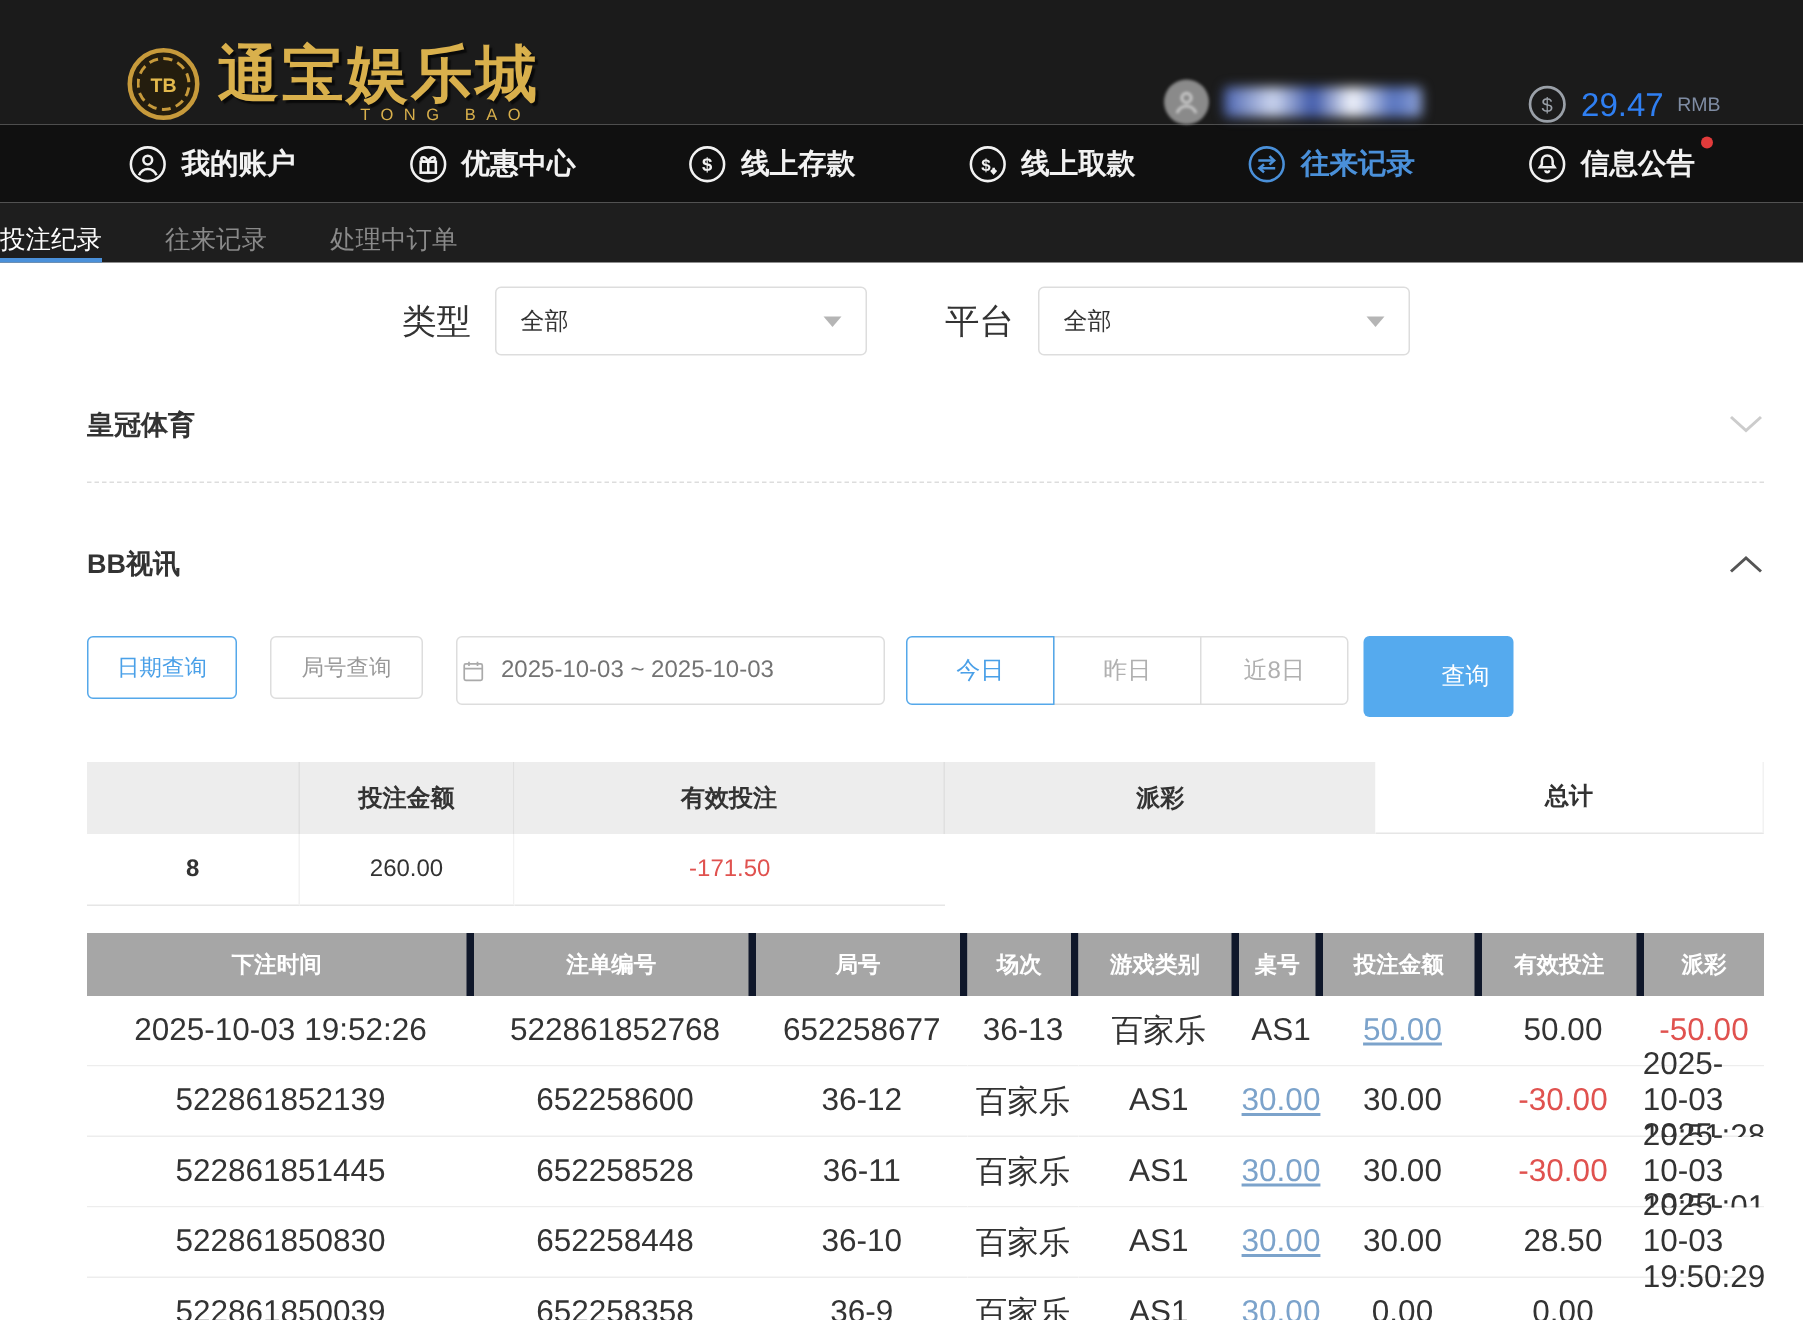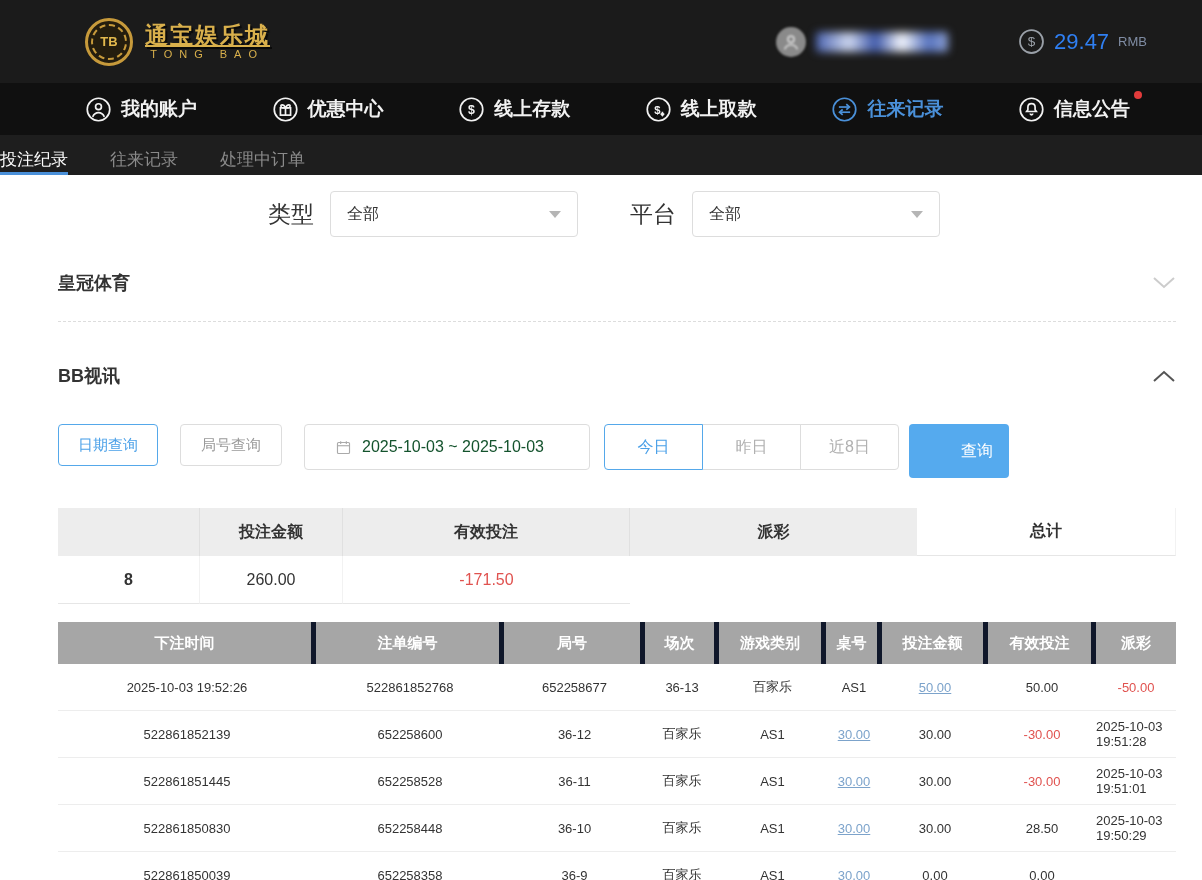--- a/index.html
+++ b/index.html
@@ -1,27 +1,27 @@
 <!DOCTYPE html>
 <html><head>
 <meta charset="utf-8">
 <style>
   * { margin:0; padding:0; box-sizing:border-box; }
   html,body { width:1202px; height:880px; overflow:hidden; background:#fff;
     font-family:"Liberation Sans","DejaVu Sans",sans-serif; }
 
   
-  .top-header { height:83px; background:#1b1b1b; display:flex; align-items:center; }
+  .top-header { height:83px; background:#1b1b1b; display:flex; align-items:flex-end; }
   .logo { display:flex; align-items:center; gap:12px; margin-left:85px; }
   .chip { width:48px; height:48px; border-radius:50%; border:3px solid #c79a3b;
     background:#241d0e; position:relative; display:flex; align-items:center; justify-content:center; flex:0 0 auto; }
   .chip::before { content:''; position:absolute; inset:3px; border:2px dashed #c79a3b; border-radius:50%; }
   .chip span { color:#e3b94d; font-size:13px; font-weight:bold; }
   .logo-text { color:#d9b04c; line-height:1; }
-  .logo-title { font-size:23px; font-weight:bold; letter-spacing:2px; text-shadow:2px 2px 1px rgba(0,0,0,.65);text-decoration:underline; }
+  .logo-title { font-size:41px; font-weight:bold; letter-spacing:2px; text-shadow:2px 2px 1px rgba(0,0,0,.65); }
   .logo-sub { font-size:11px; letter-spacing:7px; margin-top:2px; text-align:right; padding-right:6px; }
 
   .user-area { margin-left:auto; display:flex; align-items:center; gap:10px; }
   .avatar { width:30px; height:30px; border-radius:50%; background:#8a8a8a; overflow:hidden;
     display:flex; align-items:center; justify-content:center; filter:blur(1px); }
   .username-blur { width:132px; height:20px; border-radius:3px; filter:blur(4px);
     background:linear-gradient(90deg,#4a63b0,#cdd6ee 25%,#3d57a8 45%,#f5f7fc 65%,#5571bd 85%,#8fa3d6); }
   .balance { display:flex; align-items:center; gap:9px; margin-left:70px; margin-right:55px; }
   .balance .amount { color:#2f7ff2; font-size:22px; }
   .balance .currency { color:#7f8ca3; font-size:13px; }
@@ -61,21 +61,21 @@
   .chev.up svg { stroke:#555; }
   .dashed-sep { margin:26px 26px 0 58px; border-top:1px dashed #ddd; }
 
   
   .controls { margin:36px 26px 0 58px; display:flex; align-items:flex-start; }
   .btn { height:42px; border-radius:4px; font-size:15px; background:#fff; cursor:pointer;
     display:flex; align-items:center; justify-content:center; }
   .btn-date { width:100px; border:1px solid #55a8ea; color:#4aa0e8; }
   .btn-round { width:102px; border:1px solid #ddd; color:#999; margin-left:22px; }
   .date-input { margin-left:22px; width:286px; height:46px; border:1px solid #ddd; border-radius:4px;
-    display:flex; align-items:center; padding:0 30px; gap:10px; font-size:16px; color:#14532d; cursor:pointer; }
+    display:flex; align-items:center; padding:0 2px; gap:10px; font-size:16px; color:#737373; cursor:pointer; }
   .date-input svg { width:17px; height:17px; stroke:#aaa; fill:none; stroke-width:1.6; }
   .seg { margin-left:14px; display:flex; }
   .seg .btn { width:99px; height:46px; border:1px solid #ddd; color:#b0b0b0; border-radius:0; margin-left:-1px; font-size:16px; }
   .seg .btn.first { border-radius:4px 0 0 4px; margin-left:0; border-color:#55a8ea; color:#4aa0e8; position:relative; z-index:1; }
   .seg .btn.last { border-radius:0 4px 4px 0; }
   .btn-search { margin-left:10px; width:100px; height:54px; background:#55aaee; border:none; color:#fff; font-size:16px;padding-left:36px; }
 
   
   .sum-grid { margin:30px 26px 0 58px; display:grid; grid-template-columns:142px 143px 287px 287px 259px; }
   .sum-cell { height:48px; display:flex; align-items:center; justify-content:center; font-size:16px; color:#333; }
@@ -85,21 +85,21 @@
   .sum-body.last { border-right:none; }
   .bold { font-weight:bold; }
 
   
   .tbl { margin:18px 26px 0 58px; display:grid;
     grid-template-columns:258px 188px 141px 74px 107px 56px 106px 108px 80px; }
   .tbl-head { background:#a6a6a6; color:#fff; font-weight:bold; font-size:15px; height:42px;
     display:flex; align-items:center; justify-content:center; border-right:5px solid #0f172a; }
   .tbl-head.last { border-right:none; }
   .tbl-cell { height:47px; display:flex; align-items:center; justify-content:center;
-    font-size:13px; color:#333; border-bottom:1px solid #ededed; background:#fff; }
+    font-size:21px; color:#333; border-bottom:1px solid #ededed; background:#fff; }
   .bet-link { color:#7ca3cb; text-decoration:underline; cursor:pointer; }
   .payout.neg { color:#e0524f; }
 </style>
 </head>
 <body>
 
 <header class="top-header">
   <div class="logo">
     <div class="chip">
       <span>TB</span>

